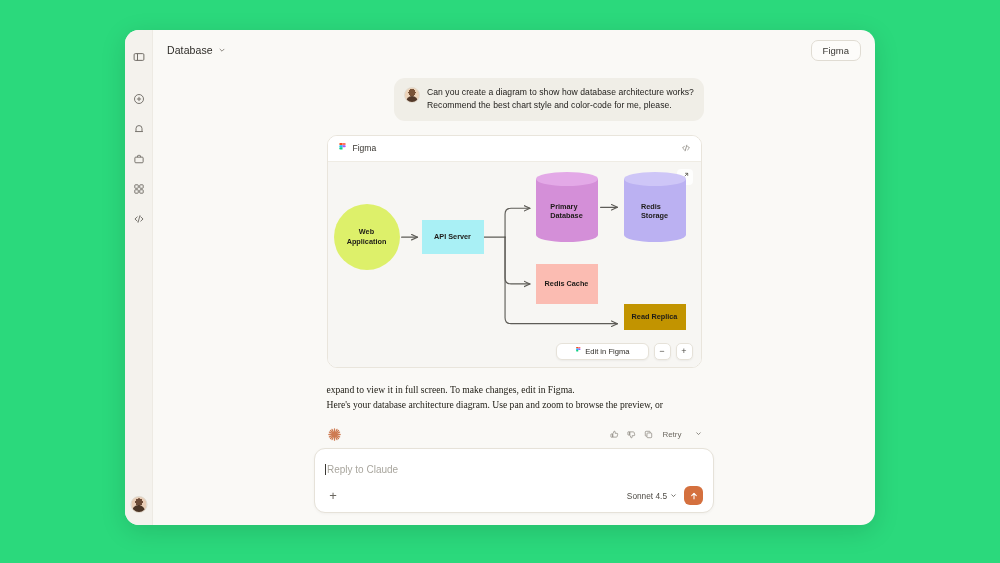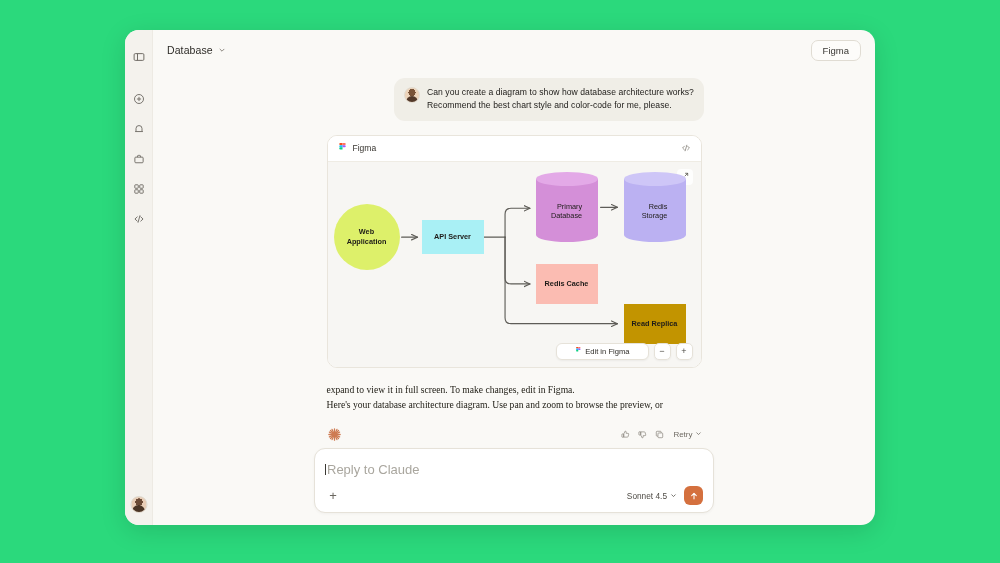--- a/index.html
+++ b/index.html
@@ -147,37 +147,37 @@
   }
   #node-api-server {
     left: 94px; top: 58px; width: 62px; height: 34px;
     background: #A9F0F5; font-size: 7.3px;
   }
   .cyl { position: absolute; }
   .cyl-body { position: absolute; left: 0; top: 7px; width: 100%; height: calc(100% - 14px); }
   .cyl-top { position: absolute; left: 0; top: 0; width: 100%; height: 14px; border-radius: 50%; }
   .cyl-bot { position: absolute; left: 0; bottom: 0; width: 100%; height: 14px; border-radius: 50%; }
   .cyl-label { position: absolute; inset: 0; display: flex; align-items: center; justify-content: center;
-               text-align: right; font-size: 7.3px; font-weight: normal; color: #1D1B18; line-height: 1.3; z-index: 3; margin-top: 9px; }
+               text-align: left; font-size: 7.3px; font-weight: bold; color: #1D1B18; line-height: 1.3; z-index: 3; margin-top: 9px; }
 
   #node-primary-database { left: 208px; top: 10px; width: 62px; height: 70px; }
   #node-primary-database .cyl-body { background: #D48FD8; }
   #node-primary-database .cyl-top  { background: #E3A9E7; }
   #node-primary-database .cyl-bot  { background: #D48FD8; }
   #node-backup-storage { left: 296px; top: 10px; width: 62px; height: 70px; }
   #node-backup-storage .cyl-body { background: #BBB1F2; }
   #node-backup-storage .cyl-top  { background: #CEC6F7; }
   #node-backup-storage .cyl-bot  { background: #BBB1F2; }
 
   #node-redis-cache {
     left: 208px; top: 102px; width: 62px; height: 40px;
     background: #FBBCB2; font-size: 7.3px;
   }
   #node-read-replica {
-    left: 296px; top: 142px; width: 62px; height: 40px;
+    left: 296px; top: 142px; width: 62px; height: 26px;
     background: #C29400; font-size: 7.3px;
   }
 
   #connector-svg { position: absolute; inset: 0; width: 100%; height: 100%; }
 
   
   #canvas-toolbar {
     position: absolute; right: 8px; bottom: 7px;
     display: flex; align-items: center; gap: 5px; z-index: 5;
   }
@@ -203,34 +203,34 @@
     margin-bottom: 12px;
   }
   #assistant-footer {
     width: 375px; display: flex; align-items: center; height: 20px;
   }
   #claude-logo { width: 15px; height: 15px; position: relative; }
   #claude-logo svg { display: block; }
   #footer-spacer { flex: 1; }
   .act-ico { width: 14px; height: 14px; display: flex; align-items: center; justify-content: center;
              color: #89857D; margin-left: 3px; cursor: pointer; }
-  #retry-button { display: flex; align-items: center; gap: 2px; margin-left: 7px;
+  #retry-button { display: flex; align-items: center; gap: 13px; margin-left: 7px;
                   font-size: 8px; color: #6E6A62; cursor: pointer; }
 
   
   #composer-wrap { display: flex; justify-content: center; padding-bottom: 12px; }
   #composer {
     width: 400px; background: #FFFFFF;
     border: 1px solid #E6E2D9; border-radius: 11px;
     box-shadow: 0 1px 3px rgba(0,0,0,.04);
     padding: 9px 10px 7px 10px;
   }
   #composer-input-row { display: flex; align-items: center; height: 22px; }
   #caret { width: 1px; height: 11px; background: #3a3833; margin-right: 1px; }
-  #composer-placeholder { font-size: 13px; color: #A9A69E; }
+  #composer-placeholder { font-size: 10px; color: #A9A69E; }
   #composer-bottom { display: flex; align-items: center; margin-top: 6px; }
   #attach-button {
     width: 16px; height: 16px; display: flex; align-items: center; justify-content: center;
     color: #6A6760; font-size: 13px; cursor: pointer;
   }
   #composer-spacer { flex: 1; }
   #model-select { display: flex; align-items: center; gap: 3px; font-size: 8.3px; color: #4E4B45; cursor: pointer; margin-right: 7px; }
   #send-button {
     width: 19px; height: 19px; border-radius: 6px; background: #D4703E;
     display: flex; align-items: center; justify-content: center; cursor: pointer;

